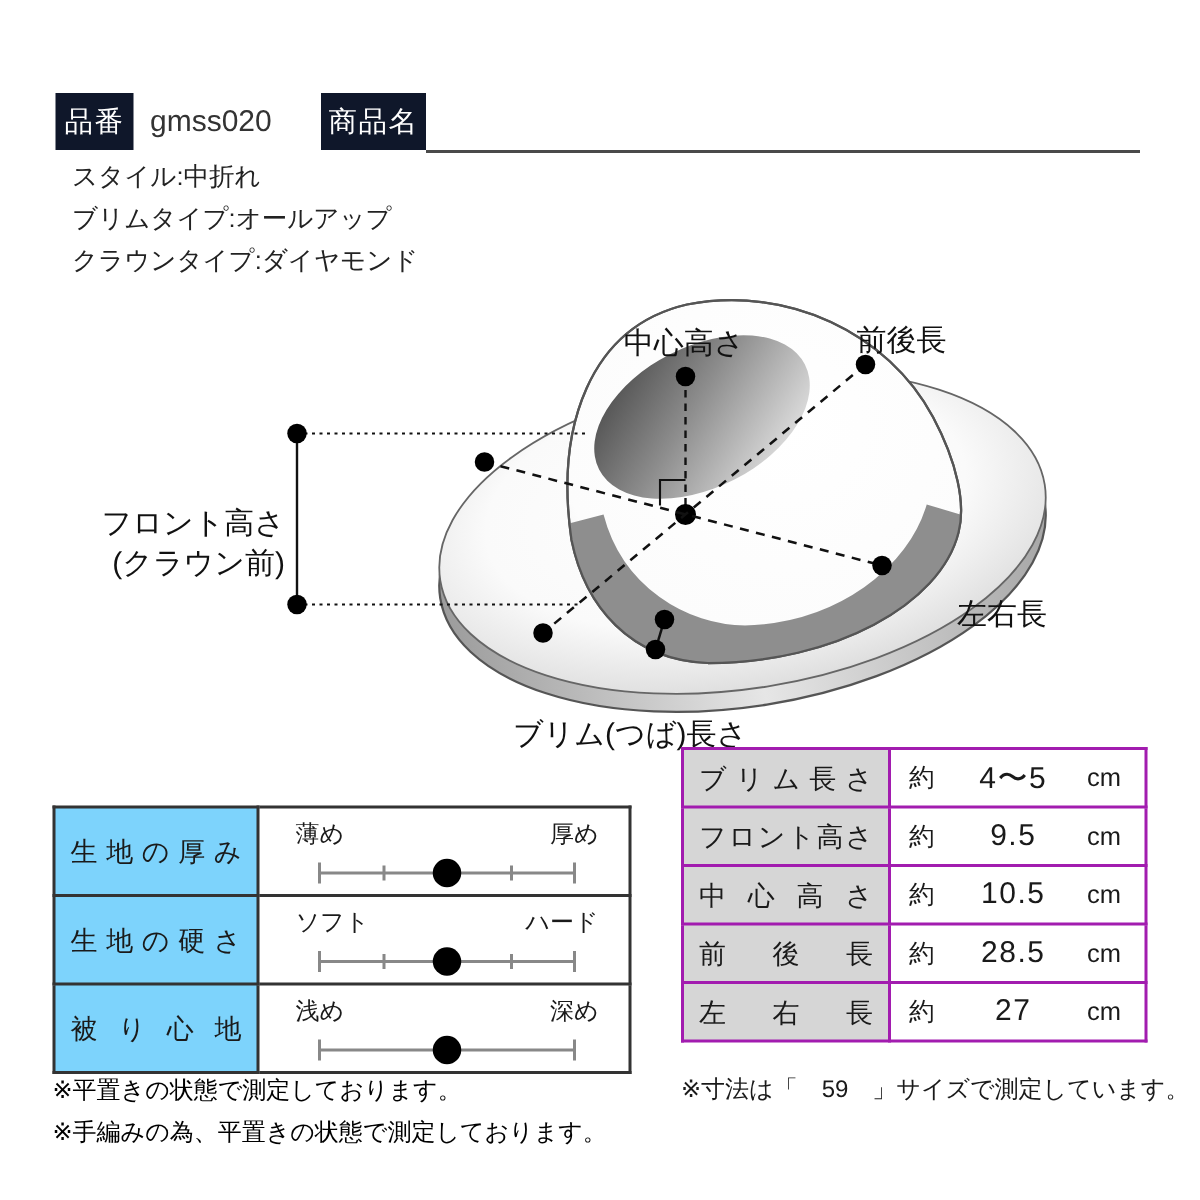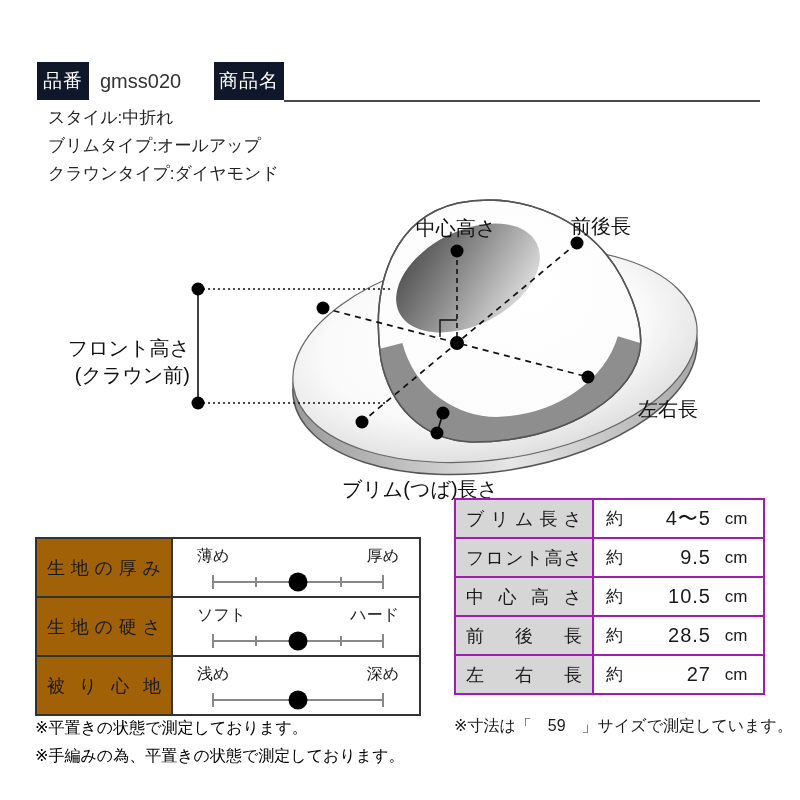--- a/index.html
+++ b/index.html
@@ -21,21 +21,21 @@
   .attrs{position:absolute;left:48px;top:104px;font-size:17px;color:#222;line-height:28px;}
 
   
   .diagram{position:absolute;left:0;top:190px;width:800px;height:320px;}
   .diagram text{font-family:"Liberation Sans","DejaVu Sans",sans-serif;fill:#111;}
 
   
   .fabric-table{position:absolute;left:35px;top:537px;border-collapse:collapse;
                 width:386px;table-layout:fixed;}
   .fabric-table th,.fabric-table td{border:2px solid #333;padding:0;}
-  .fabric-table th{width:114px;background:#a16207;font-size:18px;font-weight:normal;
+  .fabric-table th{width:114px;background:#7dd3fc;font-size:18px;font-weight:normal;
                    color:#1a1a1a;padding:0 10px;text-align:justify;text-align-last:justify;}
   .fabric-table td{height:56px;vertical-align:top;background:#fff;}
   .fab-cell{padding:7px 36px 0 40px;}
   .fab-labels{display:flex;justify-content:space-between;font-size:16px;color:#1a1a1a;
               margin:0 -16px 0 -16px;}
   .slider{position:relative;height:28px;margin-top:1px;}
   .slider-line{position:absolute;left:0;right:0;top:13px;height:2px;background:#888;}
   .tick{position:absolute;width:2px;background:#888;top:9px;height:10px;transform:translateX(-50%);}
   .tick-end{top:7px;height:14px;}
   .slider-dot{position:absolute;width:19px;height:19px;border-radius:50%;background:#000;
@@ -43,21 +43,21 @@
 
   
   .size-table{position:absolute;left:454px;top:498px;border-collapse:collapse;
               width:311px;table-layout:fixed;}
   .size-table th,.size-table td{border:2px solid #a21caf;padding:0;height:37px;}
   .size-table th{width:116px;background:#d6d6d6;font-size:18px;font-weight:normal;color:#1a1a1a;
                  padding:0 10px;text-align:justify;text-align-last:justify;}
   .size-val-cell{background:#fff;}
   .size-flex{display:flex;align-items:center;height:100%;}
   .size-approx{margin-left:12px;width:34px;font-size:17px;}
-  .size-value{flex:1;text-align:right;font-size:20px;letter-spacing:1px;}
+  .size-value{flex:1;text-align:center;font-size:20px;letter-spacing:1px;}
   .size-unit{width:50px;text-align:center;font-size:17px;margin-right:2px;}
 
   
   .notes-left{position:absolute;left:35px;top:714px;font-size:16px;font-weight:500;
               color:#000000;line-height:28px;}
   .note-right{position:absolute;left:454px;top:716px;font-size:16px;font-weight:500;color:#1a1a1a;}
 </style>
 </head>
 <body>
 

